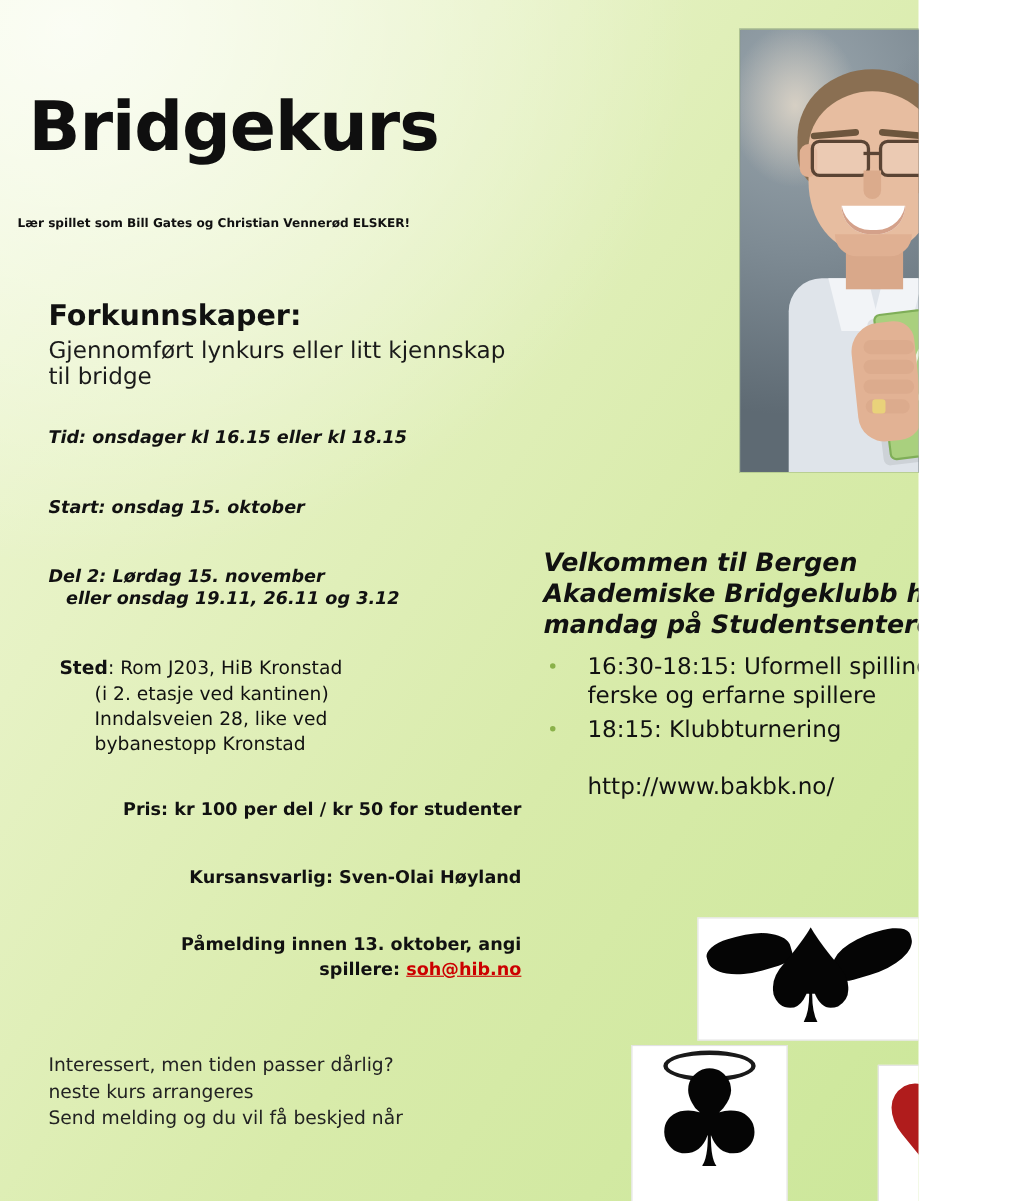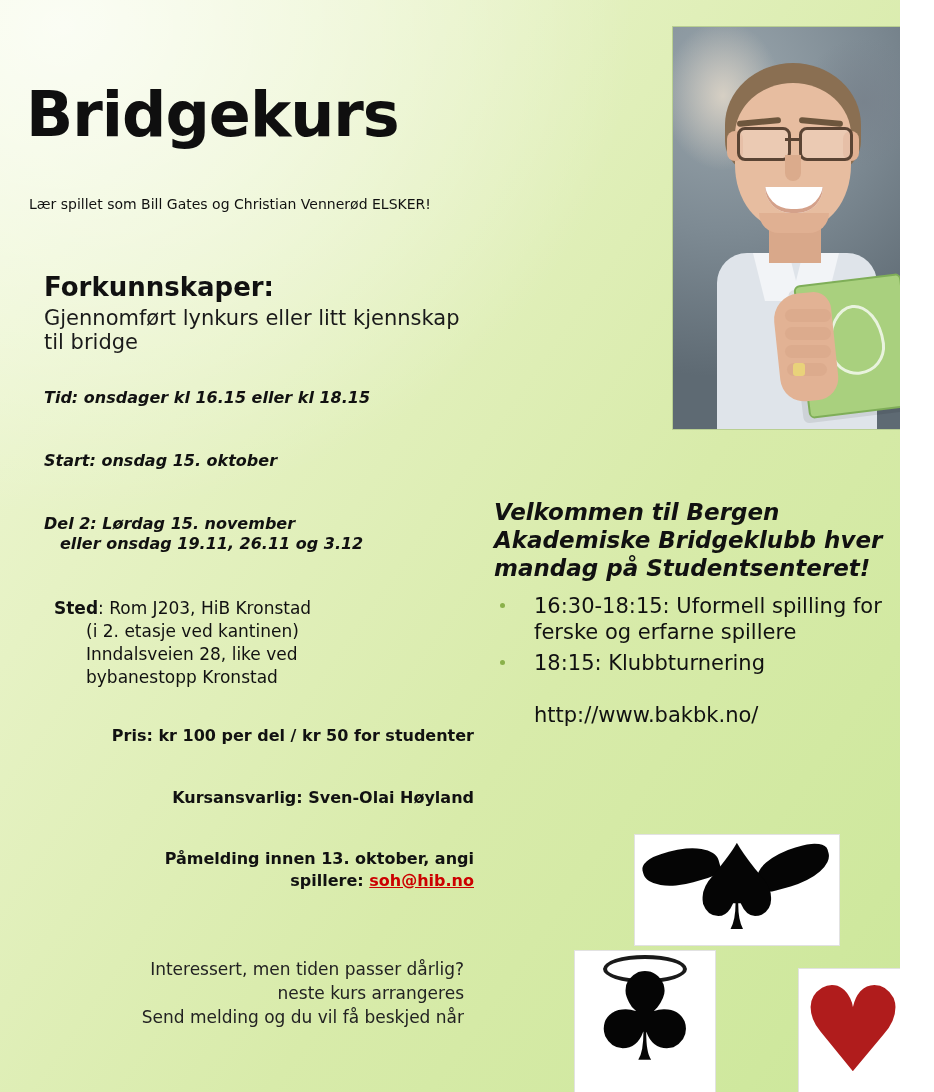--- a/index.html
+++ b/index.html
@@ -8,21 +8,21 @@
   }
   body {
     width: 934px;
     height: 1092px;
     font-family: "DejaVu Sans", sans-serif;
     background: #ffffff;
     overflow: hidden;
   }
   .poster {
     position: relative;
-    width: 900px;
+    width: 835px;
     height: 1092px;
     background: linear-gradient(125deg, #f0f8d8 0%, #e6f2c4 28%, #d8ebaa 62%, #cce79a 100%);
     overflow: hidden;
   }
   
   .wash {
     position: absolute;
     left: 0; top: 0;
     width: 640px; height: 520px;
     background: radial-gradient(ellipse at 10% 5%, rgba(255,255,255,0.75) 0%, rgba(255,255,255,0.0) 70%);
@@ -34,24 +34,24 @@
     left: 26px;
     top: 84px;
     font-size: 62px;
     font-weight: bold;
     color: #0f0f0f;
     letter-spacing: -1px;
     line-height: 1;
   }
   .subtitle {
     position: absolute;
-    left: 29px;
+    left: 16px;
     top: 196px;
-    font-size: 14px;
-    font-weight: normal;
+    font-size: 11px;
+    font-weight: bold;
     color: #111111;
   }
   
   .left-col {
     position: absolute;
     left: 44px;
     top: 272px;
     width: 430px;
   }
   .heading {
@@ -100,21 +100,20 @@
   .sted-block .ind {
     display: block;
     padding-left: 42px;
   }
   .line-plain {
     font-size: 17px;
     color: #222222;
     margin: 0;
     line-height: 1.4;
     font-weight: normal;
-    text-align: right;
   }
   .mailto {
     color: #cc0000;
     text-decoration: underline;
     font-weight: bold;
   }
   .tail {
     position: absolute;
     left: 44px;
     top: 958px;

